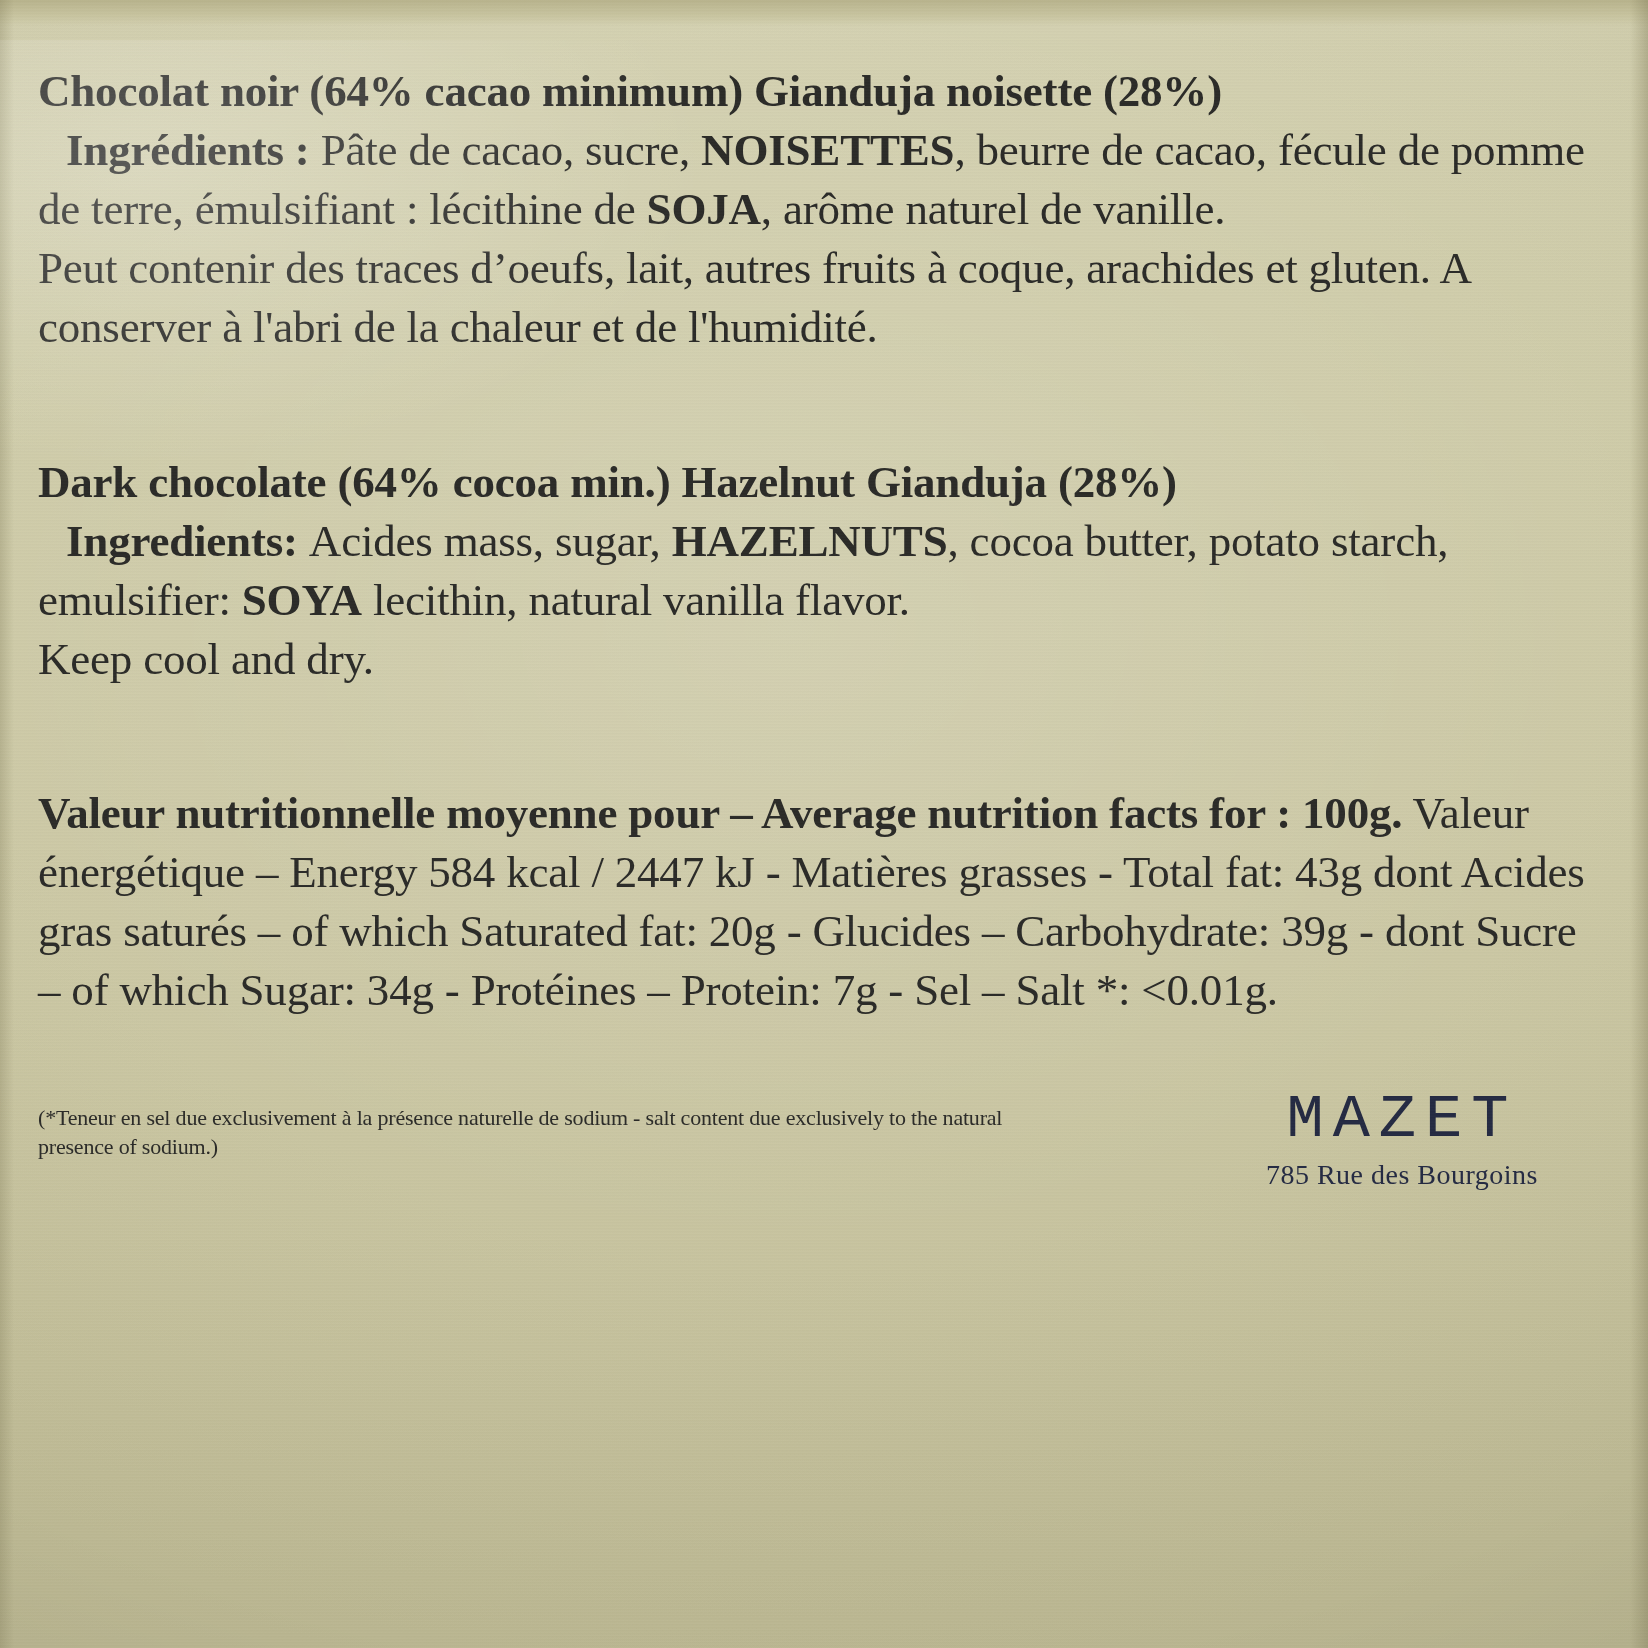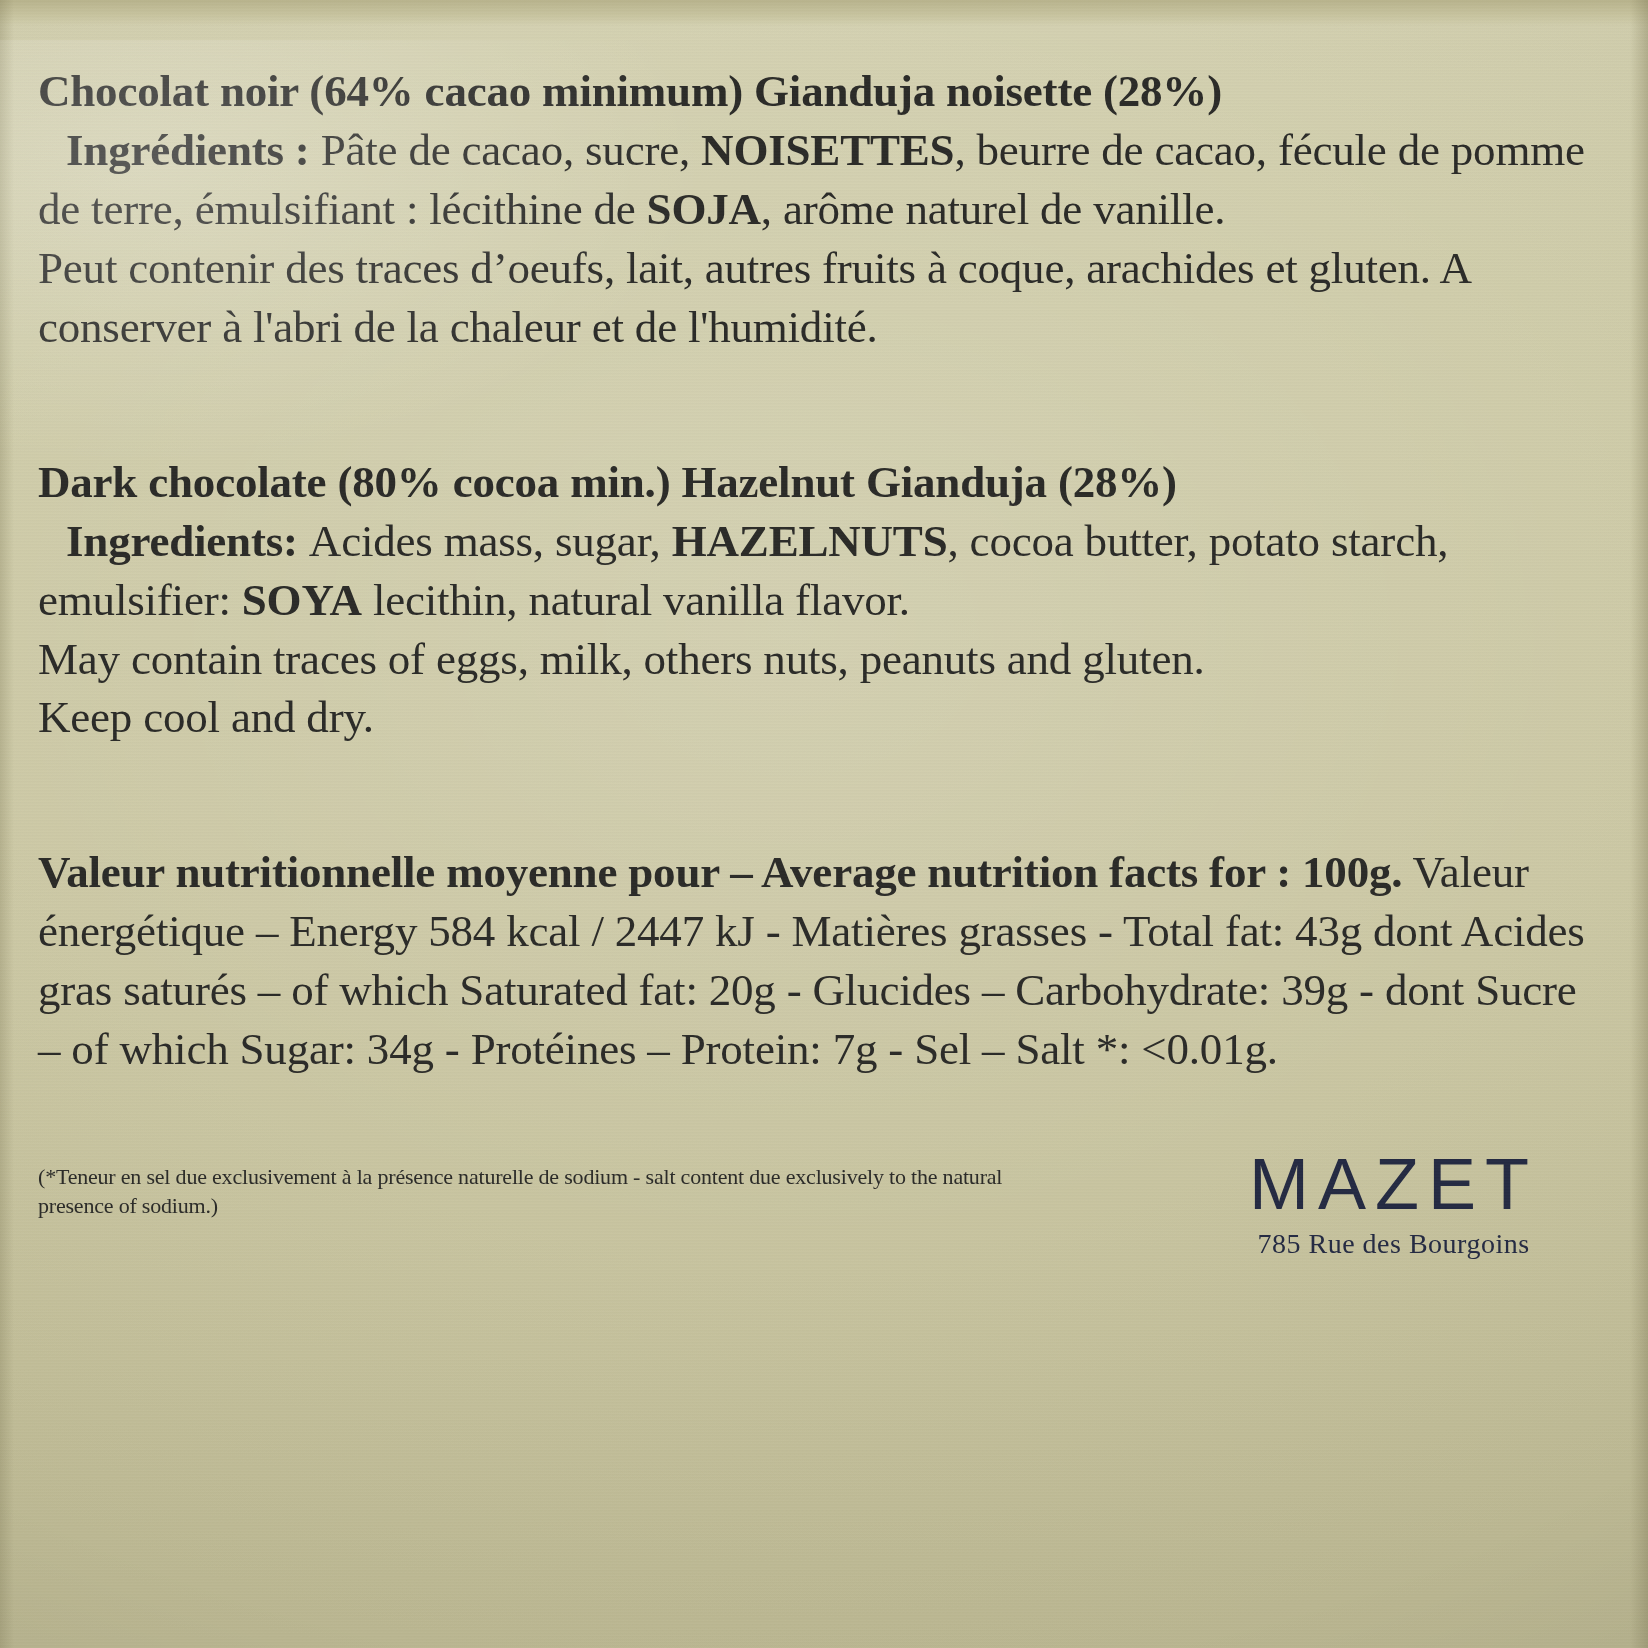--- a/index.html
+++ b/index.html
@@ -144,22 +144,22 @@
   }
 
   .brand-block {
     position: absolute;
     right: 58px;
     top: -16px;
     text-align: center;
     color: #1e2236;
   }
   .brand-name {
-    font-family: Liberation Sans, sans-serif;
-    font-size: 72px;
+    font-family: Liberation Mono, monospace;
+    font-size: 62px;
     letter-spacing: 9px;
     line-height: 1.04;
     color: #242a42;
   }
   .brand-addr {
     font-family: "Liberation Serif", serif;
     font-size: 28px;
     letter-spacing: 0.5px;
     color: #242a42;
     margin-top: 6px;
@@ -205,23 +205,22 @@
 
     <section class="block-fr">
       <p class="heading">Chocolat noir (64% cacao minimum) Gianduja noisette (28%)</p>
       <p><span class="b">Ingrédients : </span><span>Pâte de cacao, sucre, </span><span class="caps-bold">NOISETTES</span><span>, beurre de cacao, fécule de pomme de terre, émulsifiant : lécithine de </span><span class="caps-bold">SOJA</span><span>, arôme naturel de vanille.</span></p>
       <p>Peut contenir des traces d’oeufs, lait, autres fruits à coque, arachides et gluten. A conserver à l'abri de la chaleur et de l'humidité.</p>
     </section>
 
     <div class="spacer-lg"></div>
 
     <section class="block-en">
-      <p class="heading">Dark chocolate (80% cocoa min.) Hazelnut Gianduja (28%)</p>
+      <p class="heading">Dark chocolate (64% cocoa min.) Hazelnut Gianduja (28%)</p>
       <p><span class="b">Ingredients: </span><span>Acides mass, sugar, </span><span class="caps-bold">HAZELNUTS</span><span>, cocoa butter, potato starch, emulsifier: </span><span class="caps-bold">SOYA</span><span> lecithin, natural vanilla flavor.</span></p>
-      <p>May contain traces of eggs, milk, others nuts, peanuts and gluten.</p>
       <p>Keep cool and dry.</p>
     </section>
 
     <div class="spacer-lg"></div>
 
     <section class="nutrition">
       <p><span class="lead">Valeur nutritionnelle moyenne pour – Average nutrition facts for : 100g.</span> <span>Valeur énergétique – Energy 584 kcal / 2447 kJ - Matières grasses - Total fat: 43g dont Acides gras saturés – of which Saturated fat: 20g - Glucides – Carbohydrate: 39g - dont Sucre – of which Sugar: 34g - Protéines – Protein: 7g - Sel – Salt *: &lt;0.01g.</span></p>
     </section>
 
     <div class="spacer-md"></div>

